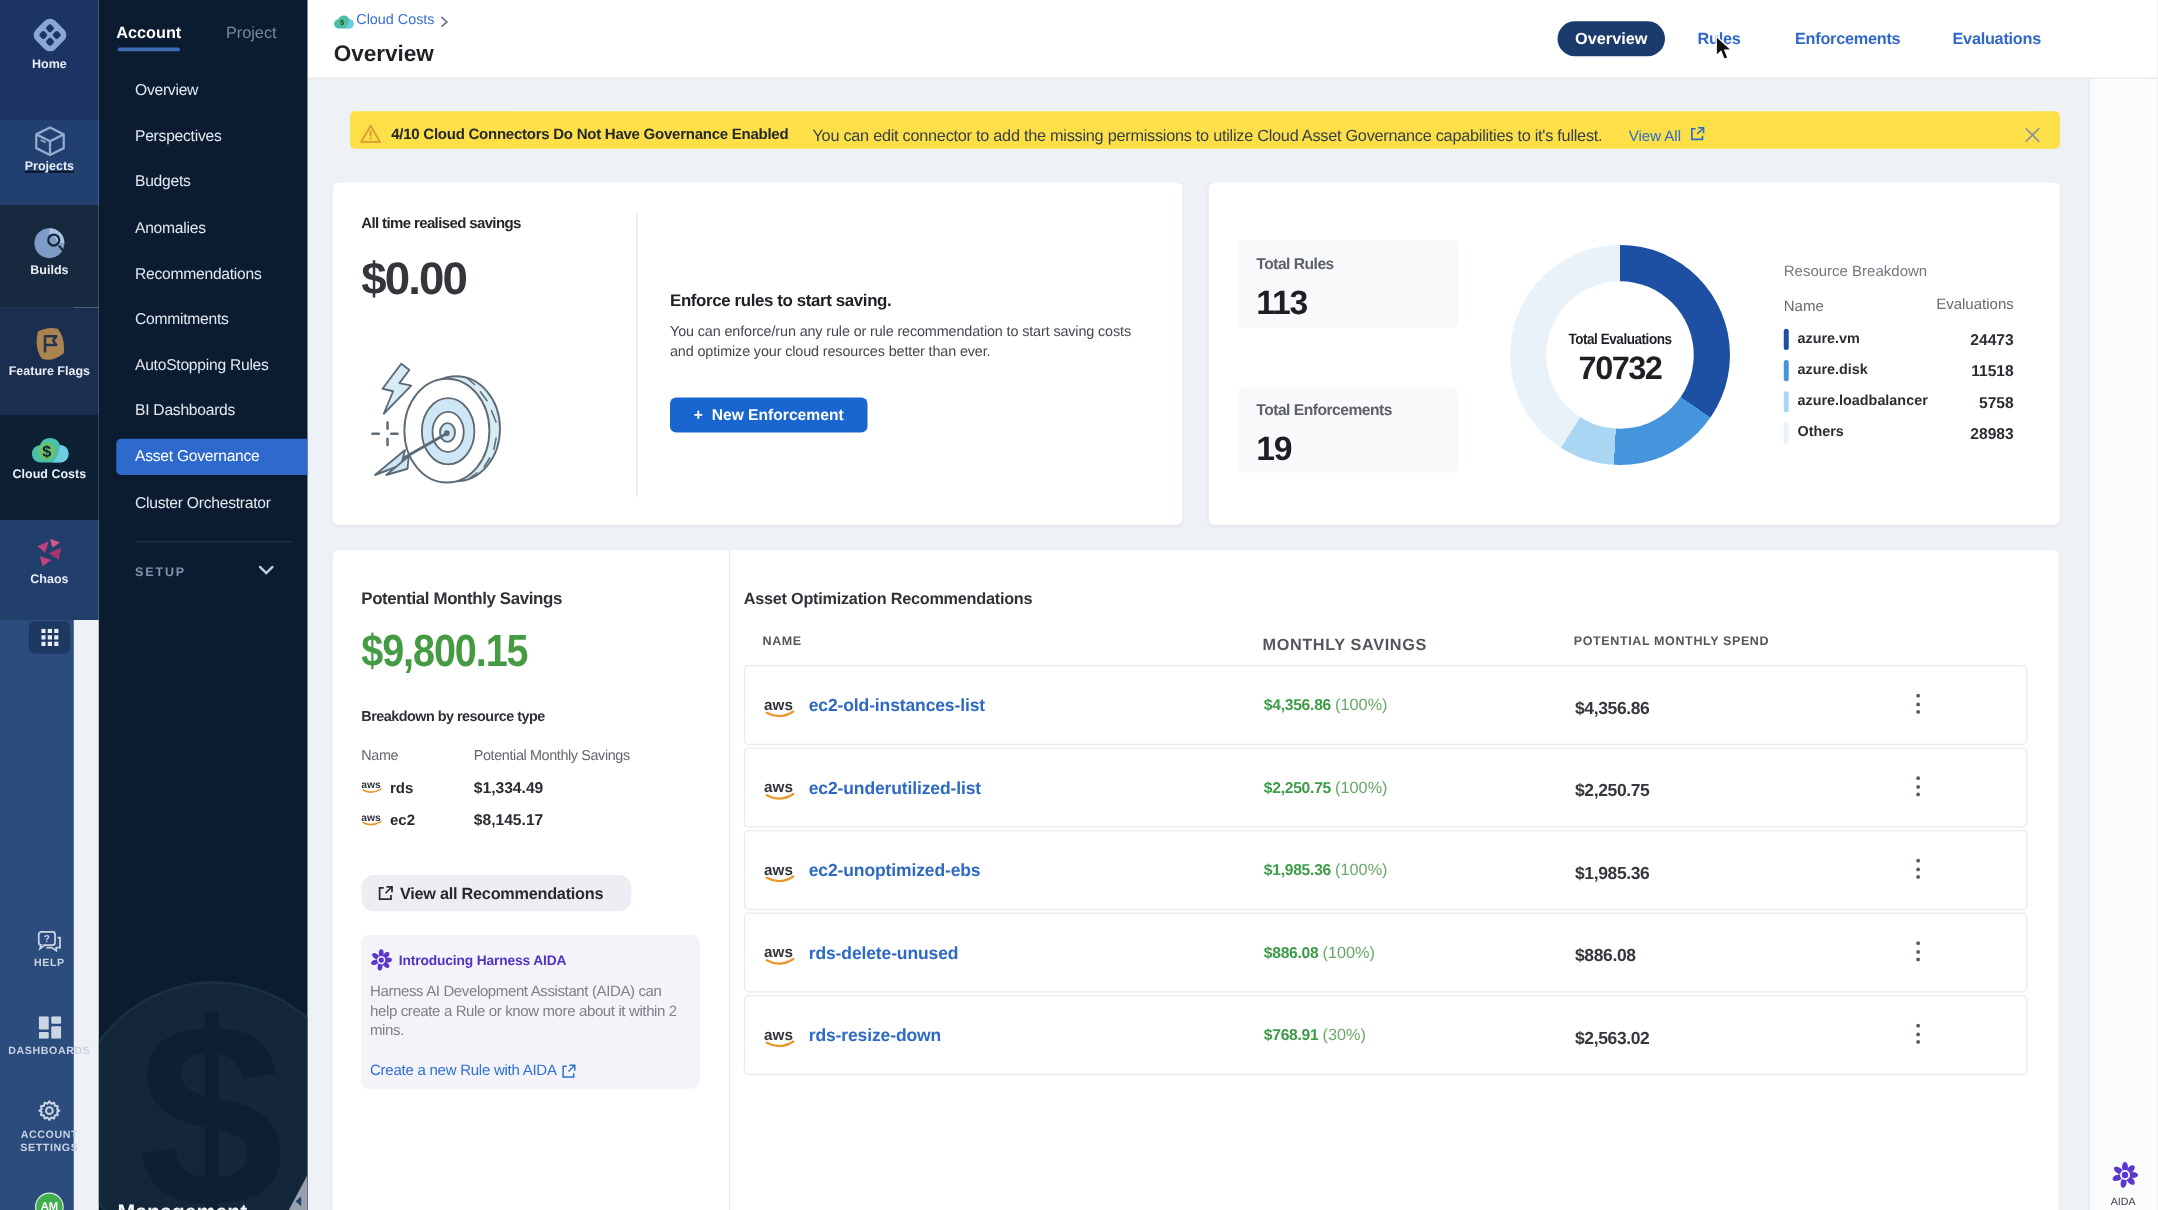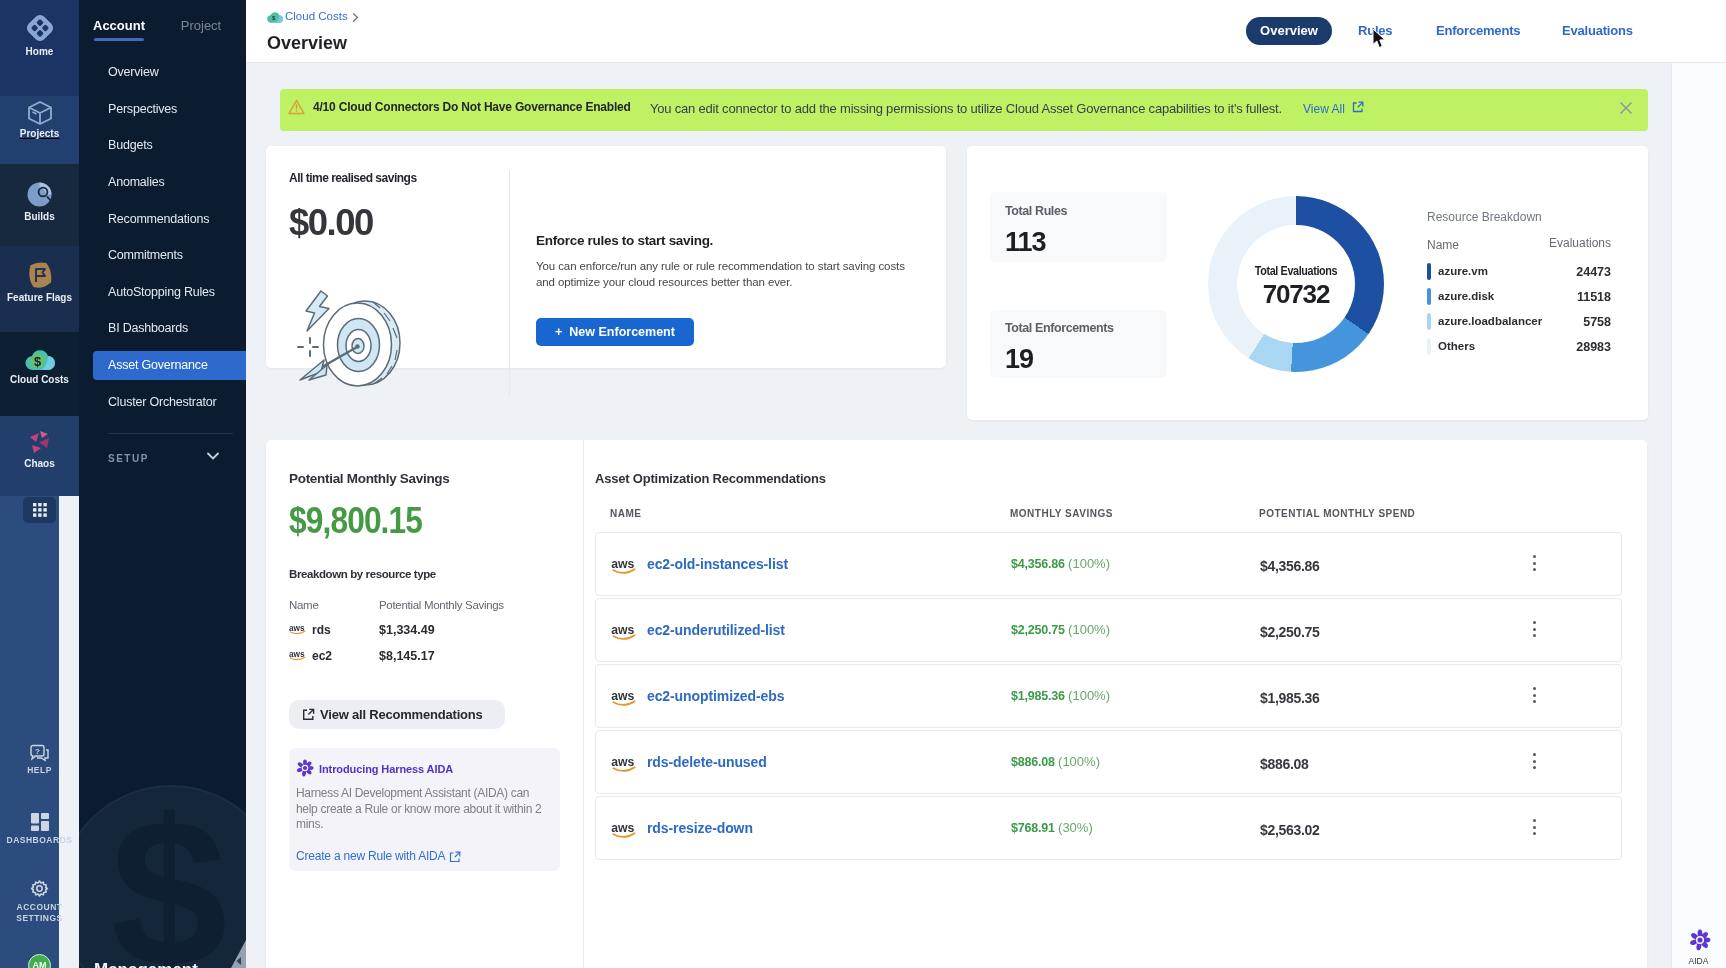--- a/index.html
+++ b/index.html
@@ -203,40 +203,40 @@
         <ellipse cx="12" cy="5" rx="2.6" ry="4.4" transform="rotate(250 12 12)"></ellipse>
         <ellipse cx="12" cy="5" rx="2.6" ry="4.4" transform="rotate(305 12 12)"></ellipse>
         <circle cx="12" cy="12" r="3.6" stroke="#fbfcfd" stroke-width="1.6" fill="#5b36cf"></circle>
       </g>
     </svg>
     <div class="abs" style="left:0px;top:893px;width:53px;text-align:center;color:#36383d;font-size:8.5px;font-weight:400;">AIDA</div>
   </div>
 
   <div class="abs" id="main" style="left:246px;top:63px;width:1425px;height:905px;background:#eef1f5;z-index:1;">
 
-    <div class="abs" style="left:34px;top:26px;width:1368px;height:42px;background:#bef264;border-radius:4px;">
+    <div class="abs" style="left:34px;top:26px;width:1368px;height:30px;background:#fde047;border-radius:4px;">
       <svg class="abs" style="left:8px;top:10px;" width="17" height="16" viewBox="0 0 17 16" fill="none" stroke="#dd9a34" stroke-width="1.5" stroke-linejoin="round">
         <path d="M8.5 1.5 L16 14.5 L1 14.5 Z"></path>
         <path d="M8.5 6 L8.5 9.5" stroke-linecap="round"></path>
         <path d="M8.5 11.5 L8.5 12" stroke-linecap="round"></path>
       </svg>
       <div class="abs" style="left:33px;top:11px;font-size:12px;letter-spacing:-.2px;font-weight:700;color:#24272c;white-space:nowrap;">4/10 Cloud Connectors Do Not Have Governance Enabled</div>
       <div class="abs" style="left:370px;top:12px;font-size:13px;letter-spacing:-.2px;color:#394048;white-space:nowrap;">You can edit connector to add the missing permissions to utilize Cloud Asset Governance capabilities to it's fullest.</div>
       <div class="abs" style="left:1023px;top:13px;font-size:12px;color:#2c6cc9;">View All</div>
       <svg class="abs" style="left:1072px;top:12px;" width="12" height="12" viewBox="0 0 12 12" fill="none" stroke="#2c6cc9" stroke-width="1.3">
         <path d="M4.5 2 L1.5 2 L1.5 10.5 L10 10.5 L10 7.5"></path>
           <path d="M6.5 1.2 L10.8 1.2 L10.8 5.5"></path>
           <path d="M10.4 1.6 L5.8 6.2"></path>
       </svg>
       <svg class="abs" style="left:1339px;top:12px;" width="14" height="14" viewBox="0 0 14 14" stroke="#8c90a0" stroke-width="1.4" stroke-linecap="round">
           <path d="M2 2 L12 12 M12 2 L2 12"></path>
         </svg>
     </div>
 
-    <div class="abs" style="left:20px;top:83px;width:680px;height:222px;background:#ffffff;border-radius:5px;box-shadow:0 1px 3px rgba(40,41,61,.06);">
+    <div class="abs" style="left:20px;top:83px;width:680px;height:274px;background:#ffffff;border-radius:5px;box-shadow:0 1px 3px rgba(40,41,61,.06);">
       <div class="abs" style="left:23px;top:25px;font-size:12px;letter-spacing:-.5px;font-weight:700;color:#24262c;">All time realised savings</div>
       <div class="abs" style="left:23px;top:56px;font-size:36.5px;font-weight:700;color:#35363c;letter-spacing:-1.5px;">$0.00</div>
       <div class="abs" style="left:243px;top:24px;width:1px;height:227px;background:#e5e8ec;"></div>
 
       <svg class="abs" style="left:30px;top:142px;" width="105" height="107" viewBox="0 0 105 107">
         <g stroke="#5d6b77" stroke-width="1.5" stroke-linejoin="round">
           <path d="M25 3 L10 23 L18.5 25 L11 43 L33 20.5 L23.5 18.5 L31.5 8 Z" fill="#d6ebf5"></path>
           <g stroke-width="2" stroke-linecap="round">
             <path d="M14 50 L14 55 M14 63 L14 68 M2 59 L7 59 M17 59 L22 59" fill="none"></path>
           </g>
@@ -336,21 +336,21 @@
         <div class="abs" style="left:7px;top:101px;font-size:12px;letter-spacing:-.2px;color:#2e71cf;">Create a new Rule with AIDA</div>
         <svg class="abs" style="left:160px;top:103px;" width="12" height="12" viewBox="0 0 12 12" fill="none" stroke="#2e71cf" stroke-width="1.2">
             <path d="M4.5 2 L1.5 2 L1.5 10.5 L10 10.5 L10 7.5"></path>
             <path d="M6.5 1.2 L10.8 1.2 L10.8 5.5"></path>
             <path d="M10.4 1.6 L5.8 6.2"></path>
           </svg>
       </div>
 
       <div class="abs" style="left:329px;top:31px;font-size:13px;letter-spacing:-.2px;font-weight:700;color:#303239;">Asset Optimization Recommendations</div>
       <div class="abs" style="left:344px;top:68px;font-size:10px;font-weight:700;letter-spacing:.5px;color:#54565d;">NAME</div>
-      <div class="abs" style="left:744px;top:68px;font-size:10px;font-weight:700;letter-spacing:.5px;color:#54565d;">MONTHLY SAVINGS</div>
+      <div class="abs" style="left:744px;top:68px;font-size:13px;font-weight:700;letter-spacing:.5px;color:#54565d;">MONTHLY SAVINGS</div>
       <div class="abs" style="left:993px;top:68px;font-size:10px;font-weight:700;letter-spacing:.5px;color:#54565d;">POTENTIAL MONTHLY SPEND</div>
 
       <div class="row" style="top:92px;">
         <svg class="rowaws" viewBox="0 0 24 16">
             <text x="0" y="10" font-size="11.5" font-weight="bold" fill="#30353c" font-family="Liberation Sans">aws</text>
             <path d="M2 12.5 Q12 18 22 11.5" fill="none" stroke="#e8962e" stroke-width="1.7" stroke-linecap="round"></path>
           </svg>
         <div class="rowname">ec2-old-instances-list</div>
         <div class="rowsave">$4,356.86 <span class="rowpct">(100%)</span></div>
         <div class="rowspend">$4,356.86</div>

